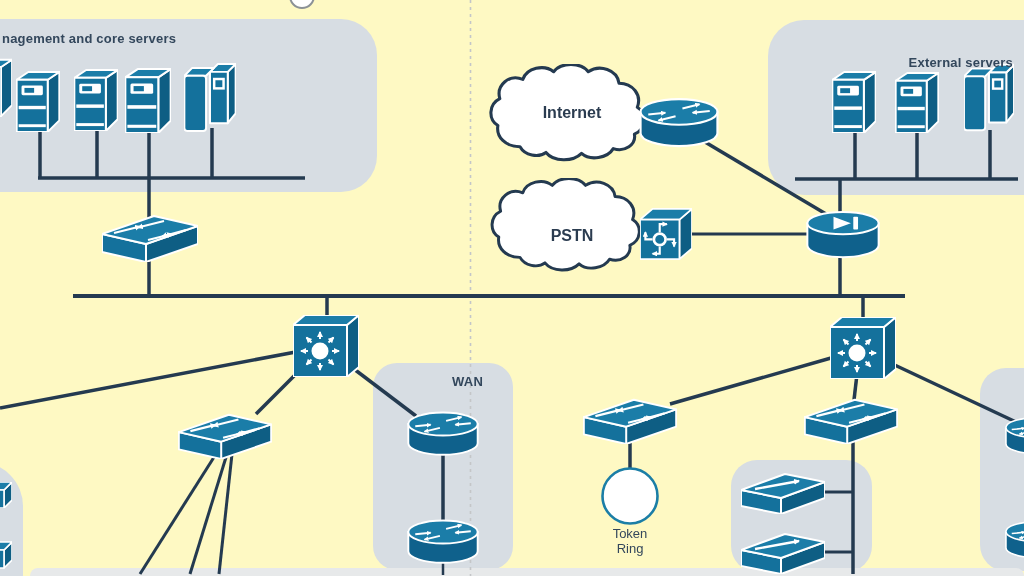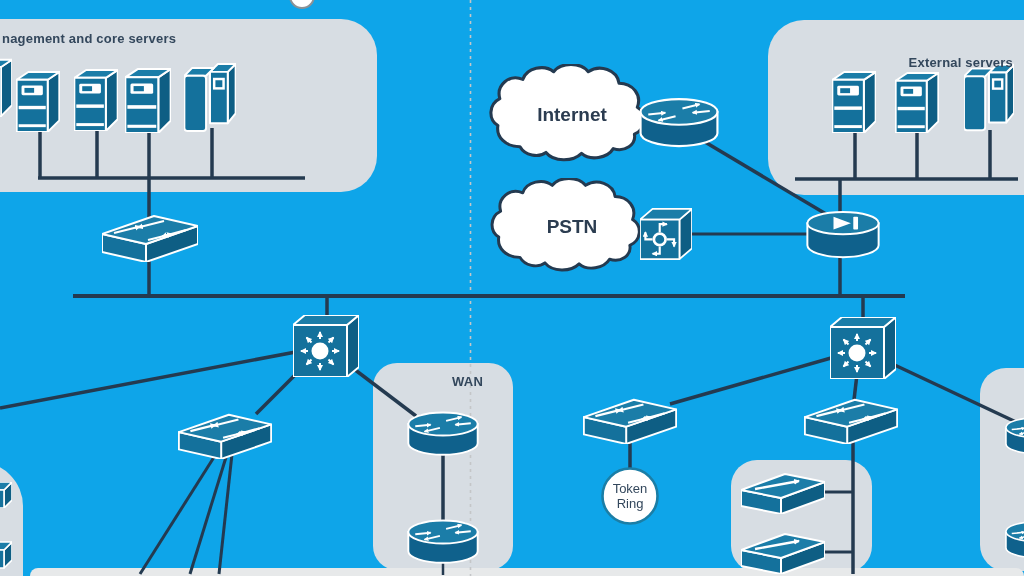--- a/index.html
+++ b/index.html
@@ -1,23 +1,23 @@
 <!DOCTYPE html>
 <html><head>
 <meta charset="utf-8">
 <style>
   html,body{margin:0;padding:0;background:#fff;}
-  #diagram-canvas{position:relative;width:1024px;height:576px;overflow:hidden;background:#0ea5e9;
+  #diagram-canvas{position:relative;width:1024px;height:576px;overflow:hidden;background:#fef9c3;
     font-family:"Liberation Sans",sans-serif;}
   .gbox{position:absolute;background:#d7dde3;}
   .strip{position:absolute;background:#e7e9ea;border-radius:8px 8px 0 0;}
   .lines-svg{position:absolute;left:0;top:0;}
   .lbl{position:absolute;color:#33475c;font-weight:bold;font-size:13px;letter-spacing:.2px;}
-  .cloud-lbl{position:absolute;color:#2b3c50;font-weight:bold;font-size:19px;text-align:center;}
-  .token-lbl{position:absolute;color:#33475c;font-size:13px;line-height:1.18;text-align:center;font-weight:normal;}
+  .cloud-lbl{position:absolute;color:#2b3c50;font-weight:bold;font-size:16px;text-align:center;}
+  .token-lbl{position:absolute;color:#33475c;font-size:13px;line-height:1.18;text-align:center;font-weight:normal;margin-top:45px;}
 </style>
 </head>
 <body>
 
 <div id="diagram-canvas">
 
   <div class="gbox" style="left:-70px;top:19px;width:447px;height:173px;border-radius:36px;"></div>
   <div class="gbox" style="left:768px;top:20px;width:300px;height:175px;border-radius:36px;"></div>
   <div class="gbox" style="left:373px;top:363px;width:140px;height:207px;border-radius:24px;"></div>
   <div class="gbox" style="left:731px;top:460px;width:141px;height:112px;border-radius:26px;"></div>
@@ -217,16 +217,16 @@
     <use href="#sym-switch1" x="741" y="530" width="84" height="44"></use>
     <use href="#sym-router" x="1004" y="414" width="62" height="44"></use>
     <use href="#sym-router" x="1004" y="519" width="62" height="42"></use>
     <use href="#sym-minicube" x="-14" y="482" width="26" height="26"></use>
     <use href="#sym-minicube" x="-14" y="541" width="26" height="28"></use>
   </svg>
 
   <div class="lbl" style="left:2px;top:31px;">nagement and core servers</div>
   <div class="lbl" style="left:880px;top:31px;width:133px;text-align:right;margin-top:24px;">External servers</div>
   <div class="cloud-lbl" style="left:512px;top:104px;width:120px;">Internet</div>
-  <div class="cloud-lbl" style="left:512px;top:216px;width:120px;">PSTN</div>
+  <div class="cloud-lbl" style="left:512px;top:227px;width:120px;">PSTN</div>
   <div class="lbl" style="left:403px;top:374px;width:80px;text-align:right;">WAN</div>
   <div class="token-lbl" style="left:600px;top:481px;width:60px;">Token Ring</div>
 </div>
 
 </body></html>

